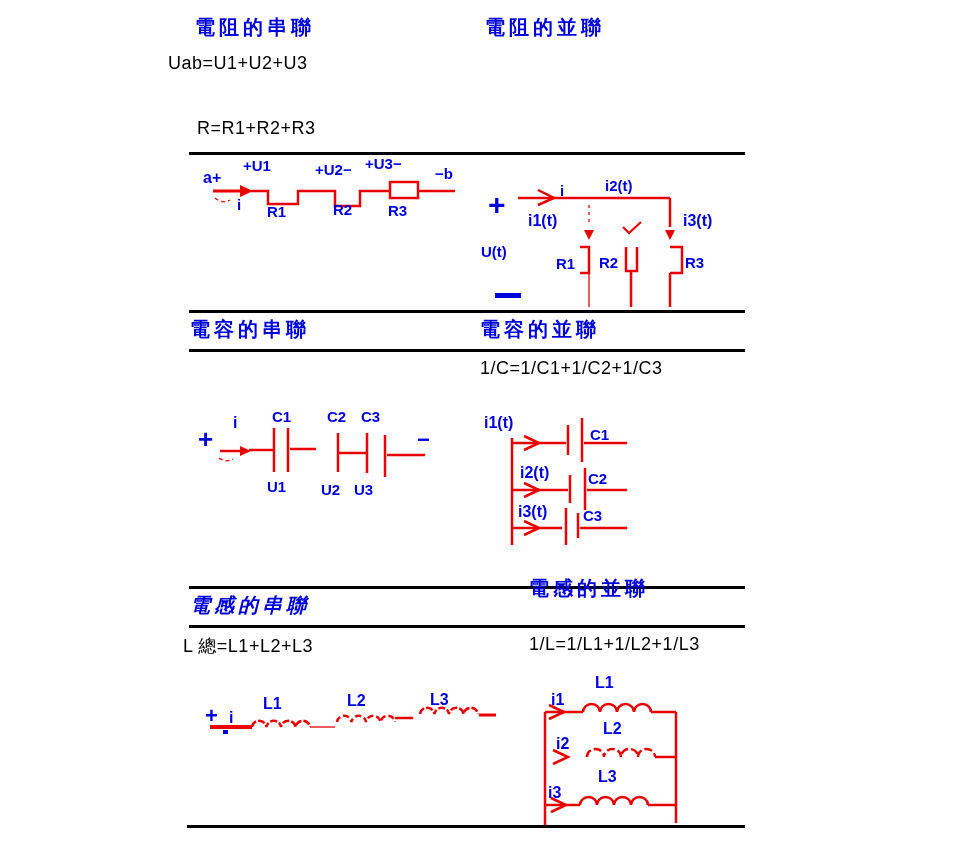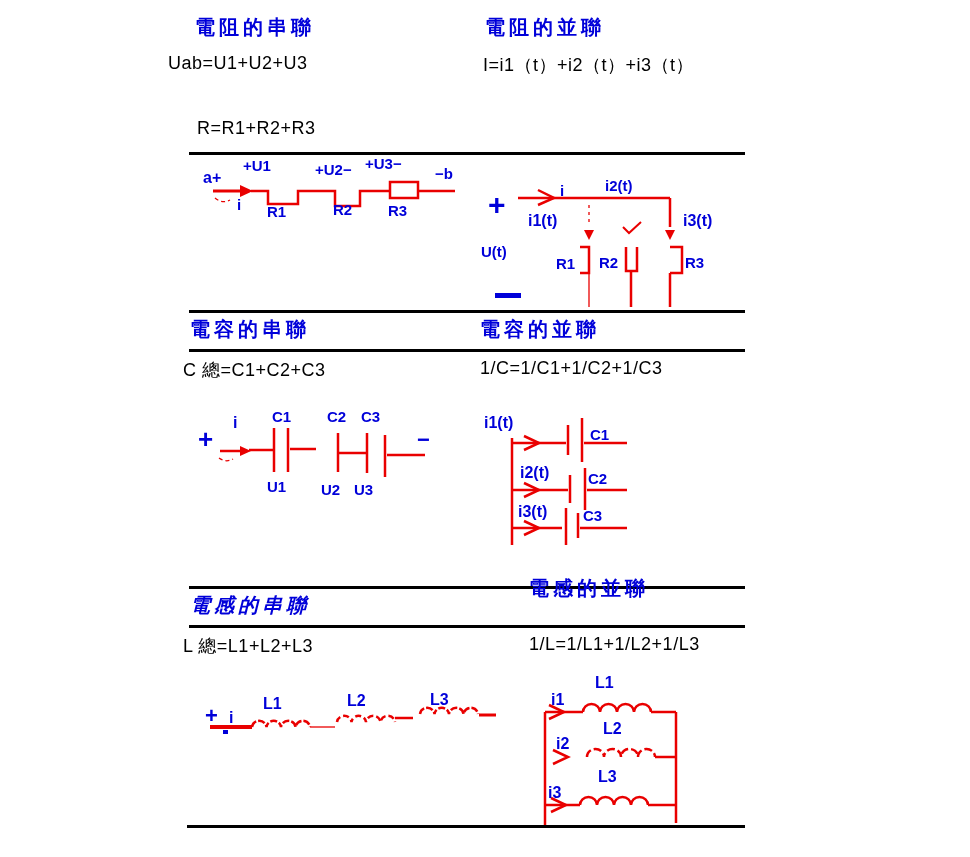--- a/index.html
+++ b/index.html
@@ -18,21 +18,20 @@
   svg .t22{font-size:22px;} svg .t26{font-size:26px;} svg .t30{font-size:30px;}
 </style>
 </head>
 <body>
 
 <div id="page">
 
   <div class="abs hdr" style="left:195px;top:14px;">電阻的串聯</div>
   <div class="abs hdr" style="left:485px;top:14px;">電阻的並聯</div>
   <div class="abs formula" style="left:168px;top:53px;">Uab=U1+U2+U3</div>
-  <div class="abs formula" style="left:483px;top:53px;">I=i1（t）+i2（t）+i3（t）</div>
   <div class="abs formula" style="left:197px;top:118px;">R=R1+R2+R3</div>
   <div class="abs rule" style="left:189px;top:152px;width:556px;"></div>
 
   <svg class="abs" style="left:195px;top:155px;" width="275" height="90" viewBox="0 0 275 90">
     <line class="red" style="stroke-width:3" x1="18" y1="36" x2="46" y2="36"></line>
     <polygon class="redfill" points="45,30 58,36 45,42"></polygon>
     <path class="redthin" d="M20 43 q7 6 15 2" stroke-dasharray="4 3"></path>
     <path class="red" d="M56 36 H73 V49 H103 V36 H140 V51 H165 V36 H195"></path>
     <rect class="red" x="195" y="27" width="28" height="16" fill="#ffffff"></rect>
     <line class="red" x1="223" y1="36" x2="260" y2="36"></line>
@@ -70,21 +69,20 @@
     <text class="t15" x="76" y="94">R1</text>
     <text class="t15" x="119" y="93">R2</text>
     <text class="t15" x="205" y="93">R3</text>
     <rect class="bluefill" x="15" y="118" width="26" height="5"></rect>
   </svg>
 
   <div class="abs rule" style="left:189px;top:310px;width:556px;"></div>
   <div class="abs hdr" style="left:190px;top:316px;">電容的串聯</div>
   <div class="abs hdr" style="left:480px;top:316px;">電容的並聯</div>
   <div class="abs rule" style="left:189px;top:349px;width:556px;"></div>
-  <div class="abs formula" style="left:183px;top:358px;">C 總=C1+C2+C3</div>
   <div class="abs formula" style="left:480px;top:358px;text-align:center;">1/C=1/C1+1/C2+1/C3</div>
 
   <svg class="abs" style="left:195px;top:403px;" width="260" height="100" viewBox="0 0 260 100">
     <line class="red" x1="25" y1="48" x2="46" y2="48"></line>
     <polygon class="redfill" points="45,43 56,48 45,53"></polygon>
     <path class="redthin" d="M24 55 q7 5 14 1" stroke-dasharray="4 3"></path>
     <line class="red" x1="54" y1="47" x2="79" y2="47"></line>
     <line class="red" x1="79" y1="25" x2="79" y2="69"></line>
     <line class="red" x1="93" y1="25" x2="93" y2="69"></line>
     <line class="red" x1="95" y1="46" x2="121" y2="46"></line>

